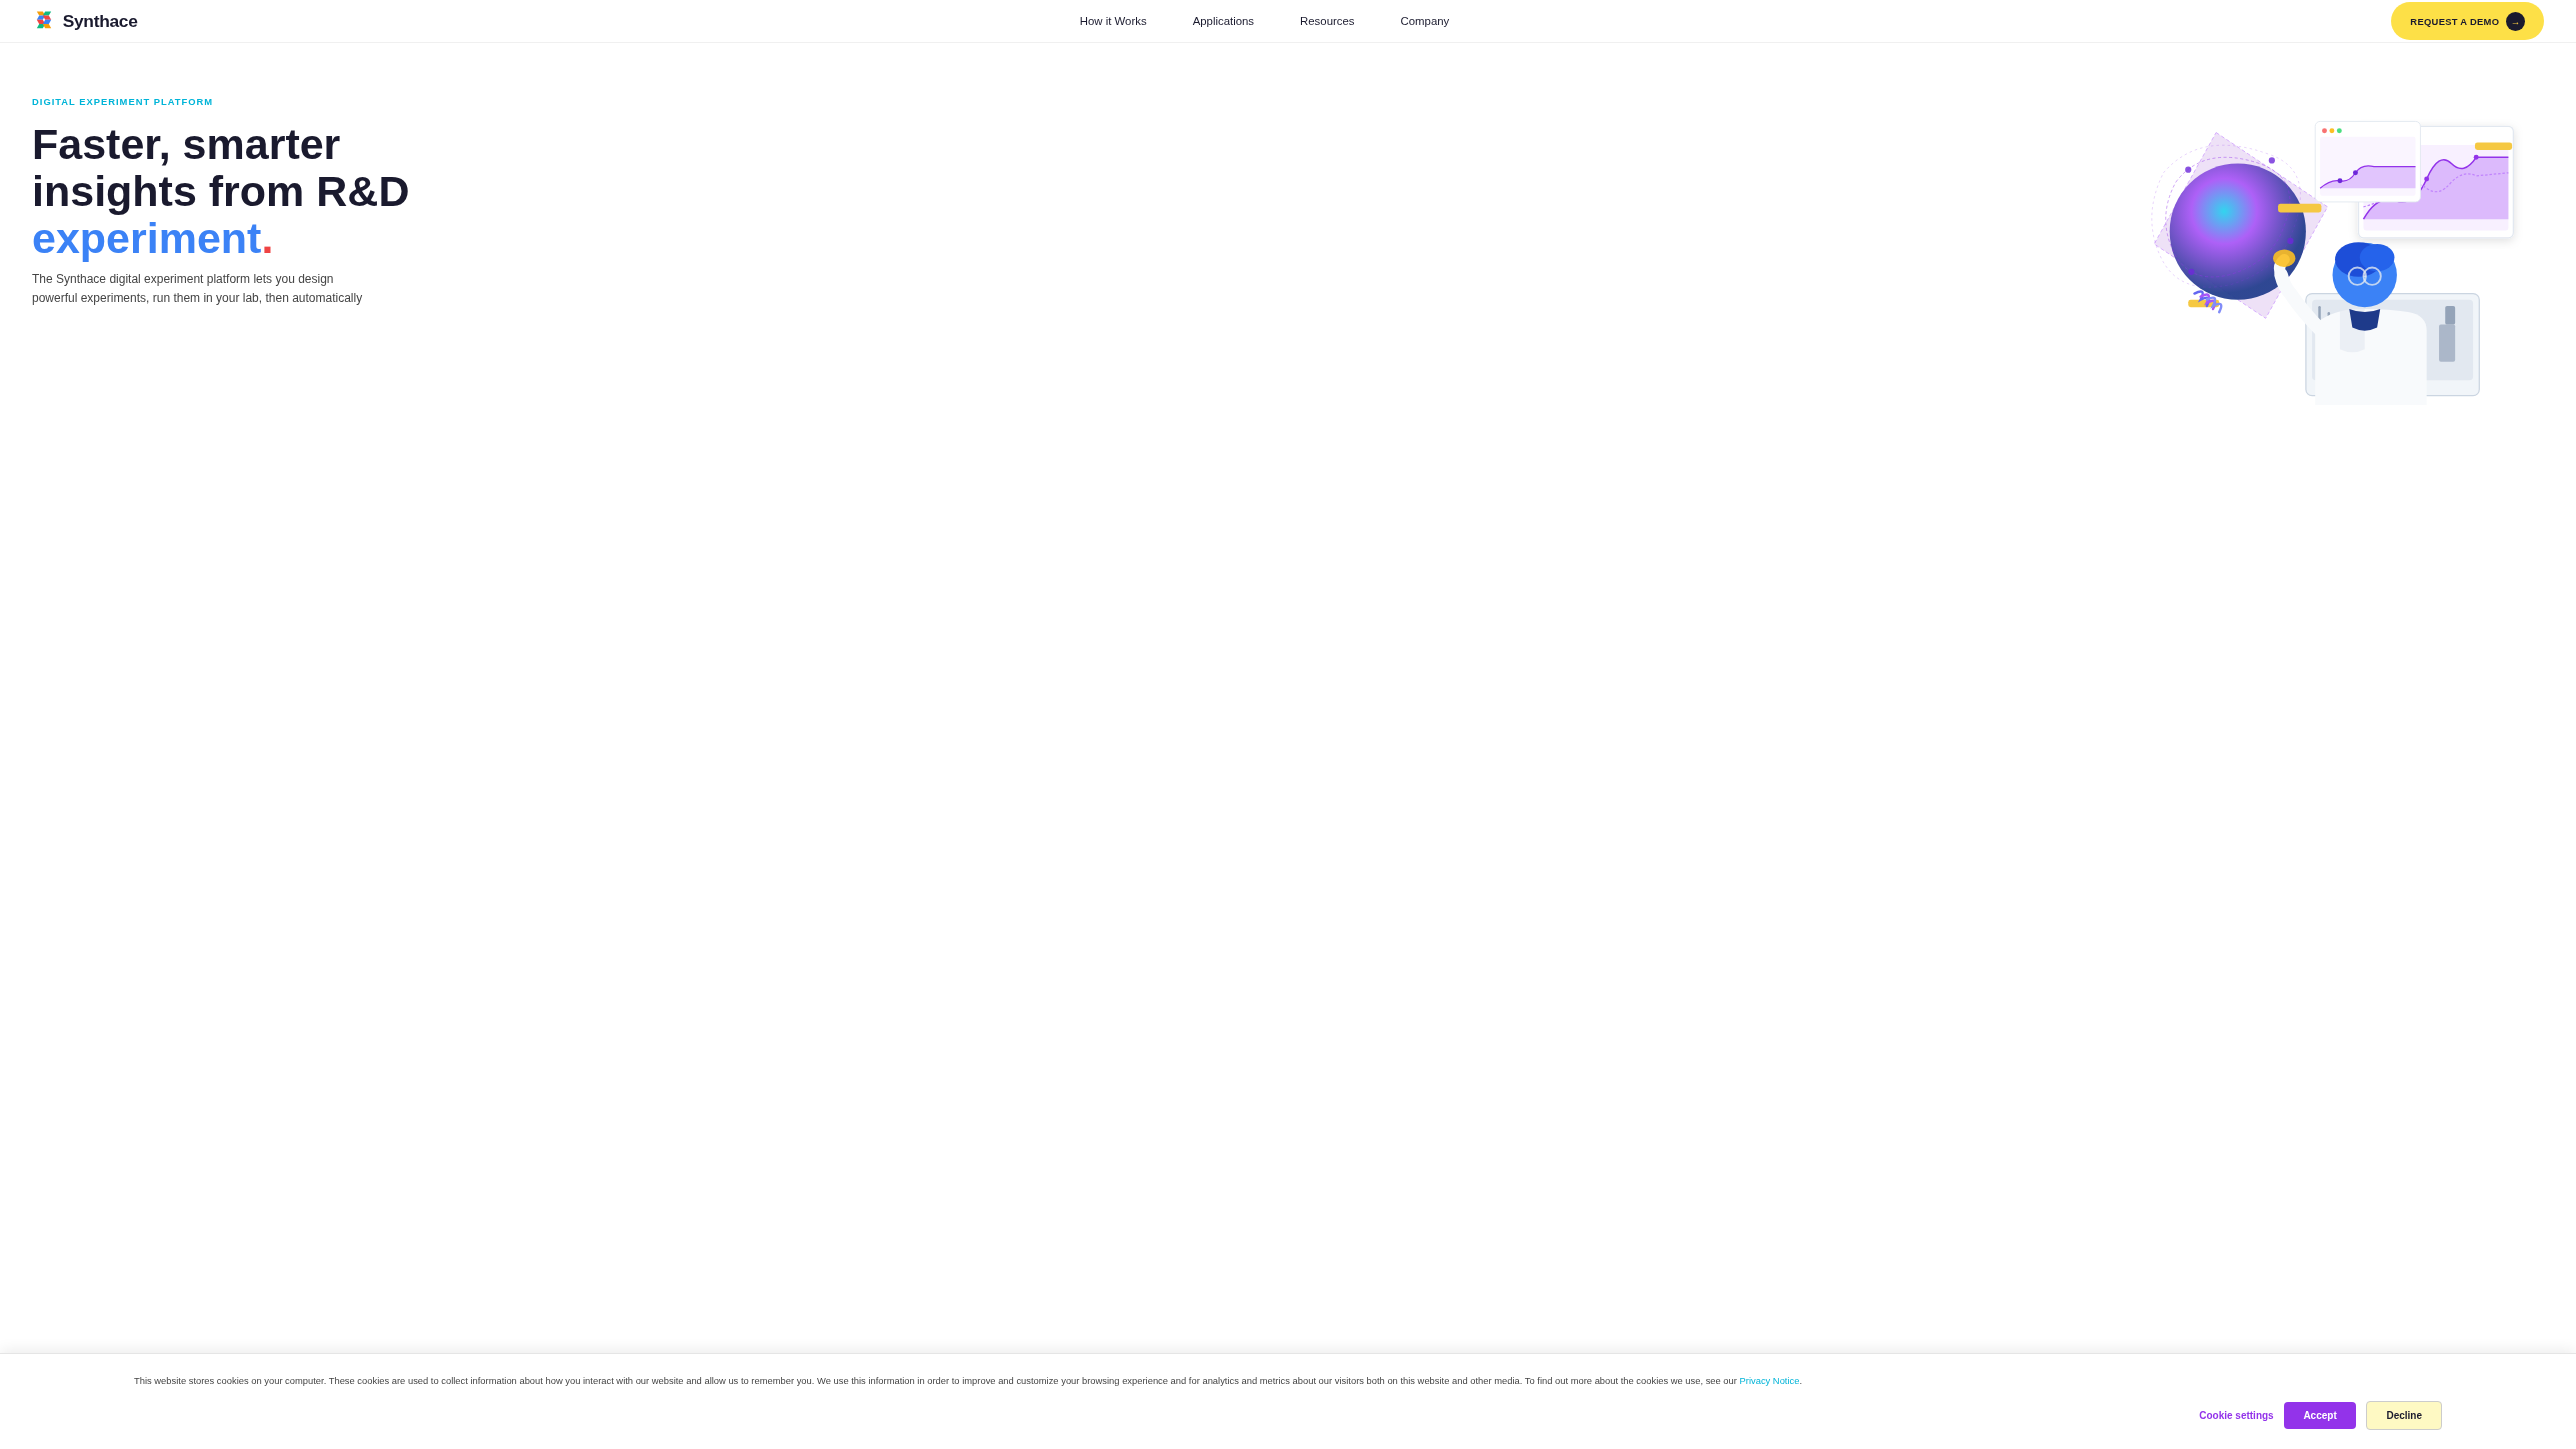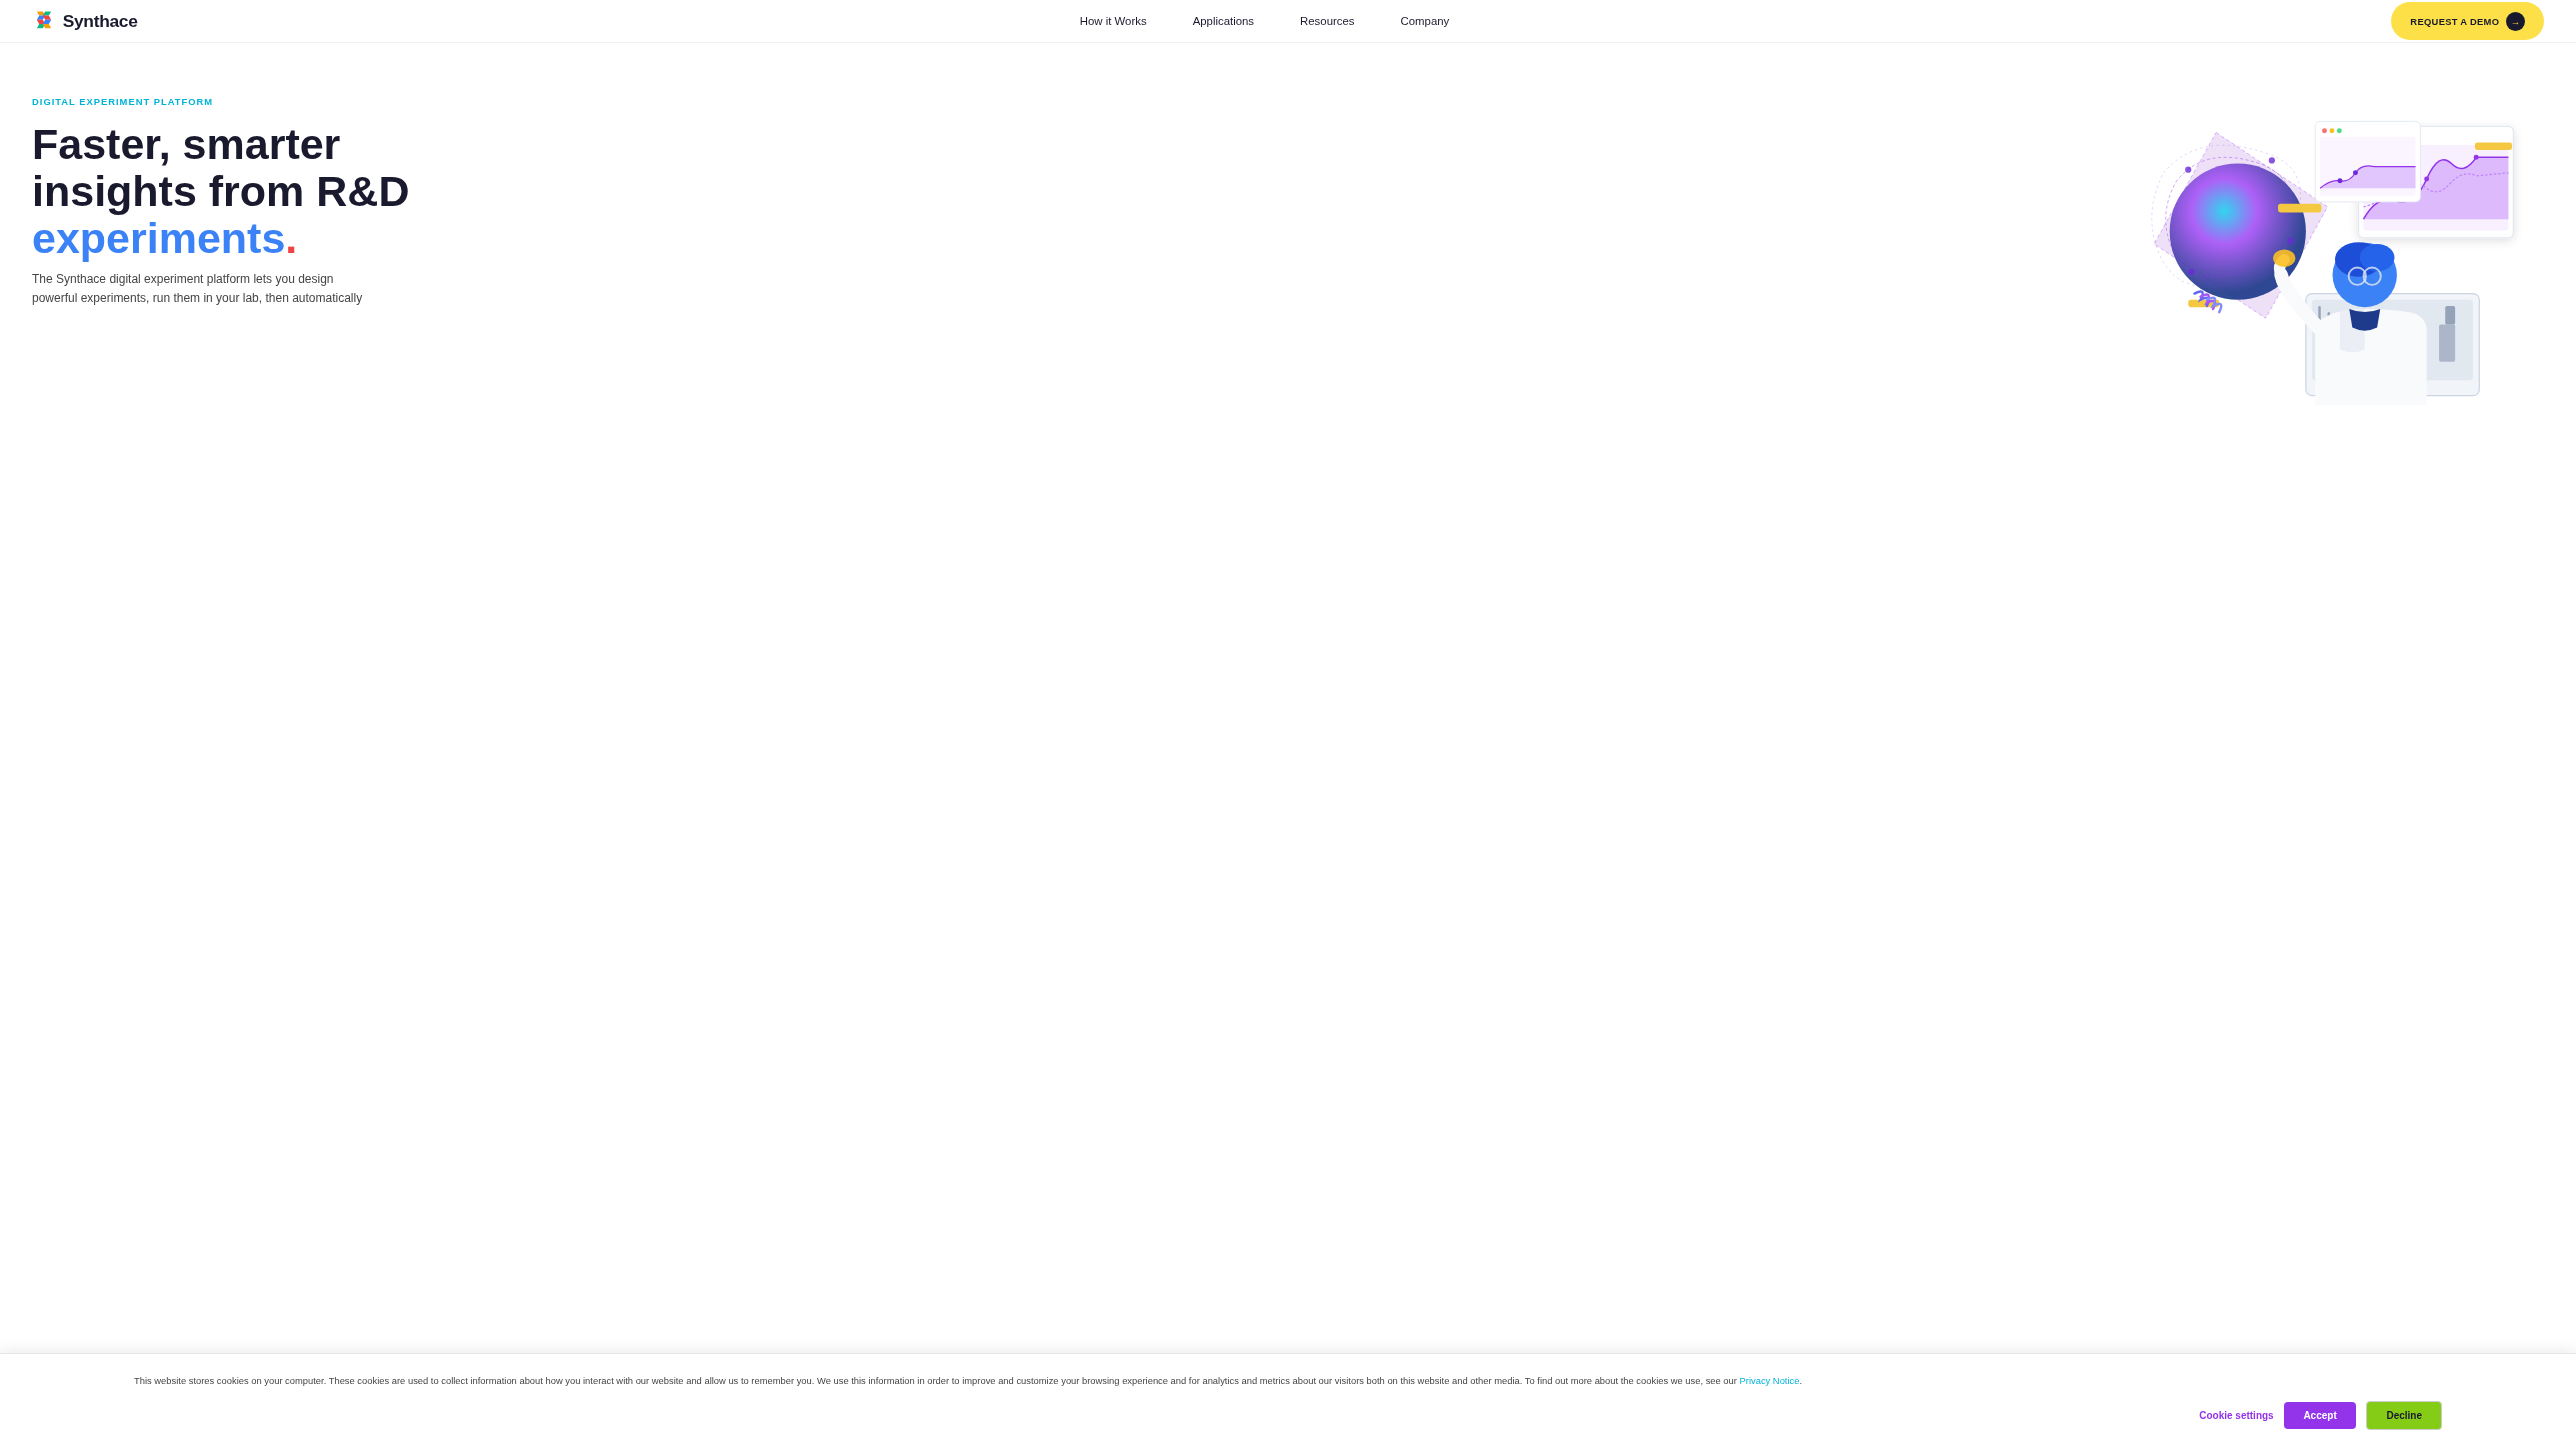--- a/index.html
+++ b/index.html
@@ -182,21 +182,21 @@
       background: #9333ea;
       color: #fff;
       border: none;
       border-radius: 4px;
       padding: 8px 19px;
       font-size: 10px;
       font-weight: 600;
       cursor: pointer;
     }
     .cookie-decline-btn {
-      background: #84cc16;
+      background: #fef9c3;
       color: #1a1a2e;
       border: 1.3px solid #ccc;
       border-radius: 4px;
       padding: 8px 19px;
       font-size: 10px;
       font-weight: 600;
       cursor: pointer;
     }
   </style>
 </head>
@@ -233,21 +233,21 @@
     <span class="arrow-circle">→</span>
   </button>
 </nav>
 
 <section class="hero">
   <div class="hero-left">
     <p class="hero-eyebrow">DIGITAL EXPERIMENT PLATFORM</p>
     <h1 class="hero-title">
       <span>Faster, smarter</span><br>
       <span>insights from R&amp;D</span><br>
-      <span class="highlight">experiments</span><span class="dot">.</span>
+      <span class="highlight">experiment</span><span class="dot">.</span>
     </h1>
     <p class="hero-subtitle">
       <span>The Synthace digital experiment platform lets you design</span><br>
       <span>powerful experiments, run them in your lab, then automatically</span>
     </p>
   </div>
 
   <div class="hero-right">
     <svg class="illustration-container" viewBox="0 0 700 520" fill="none" xmlns="http://www.w3.org/2000/svg">
 

